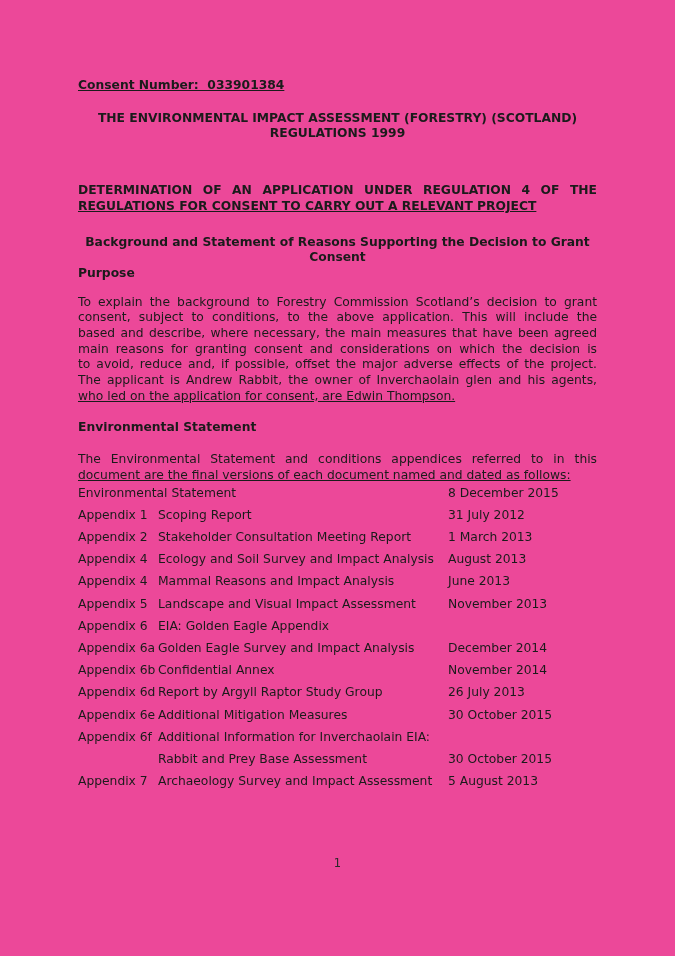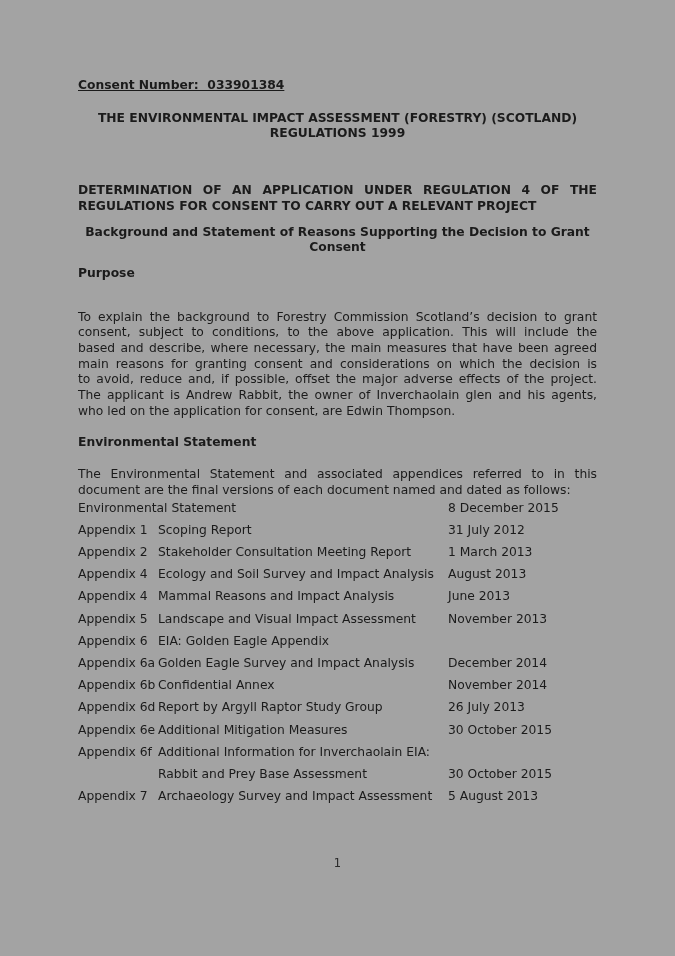--- a/index.html
+++ b/index.html
@@ -6,49 +6,50 @@
     margin: 0;
     padding: 0;
     background: #ffffff;
   }
   .page {
     position: relative;
     width: 675px;
     height: 956px;
     box-sizing: border-box;
     padding: 78px 78px 0 78px;
-    background: #a3a3a3;
+    background: #ec4899;
     font-family: "DejaVu Sans", sans-serif;
     font-size: 12.3px;
     line-height: 15.7px;
     color: #1b1b1b;
     overflow: hidden;
   }
   .consent {
     font-weight: bold;
     text-decoration: underline;
     white-space: pre;
   }
   .act-title    { margin-top: 17px; font-weight: bold; }
   .det          { margin-top: 41px; font-weight: bold; }
-  .subtitle     { margin-top: 10px; font-weight: bold; }
-  .purpose-h    { margin-top: 10px; font-weight: bold; }
-  .para         { margin-top: 28px; }
+  .subtitle     { margin-top: 20px; font-weight: bold; }
+  .purpose-h    { font-weight: bold; }
+  .para         { margin-top: 13px; }
   .es-h         { margin-top: 15px; font-weight: bold; }
   .intro        { margin-top: 17px; }
   .doc-table    { margin-top: 2px; }
 
   
   .jline {
     text-align: justify;
     text-align-last: justify;
   }
   .jline.last {
     text-align: justify;
     text-align-last: left;
+    text-decoration: underline;
   }
   .cline { text-align: center; }
   .pline { text-align: center; }
 
   .doc-row {
     display: flex;
     margin-bottom: 6.5px;
     line-height: 15.7px;
   }
   .doc-row .c1 {
@@ -106,21 +107,21 @@
       <div class="jline">based and describe, where necessary, the main measures that have been agreed</div>
       <div class="jline">main reasons for granting consent and considerations on which the decision is</div>
       <div class="jline">to avoid, reduce and, if possible, offset the major adverse effects of the project.</div>
       <div class="jline">The applicant is Andrew Rabbit, the owner of Inverchaolain glen and his agents,</div>
       <div class="jline last">who led on the application for consent, are Edwin Thompson.</div>
     </div>
 
   <div class="es-h">Environmental Statement</div>
 
   <div class="intro">
-      <div class="jline">The Environmental Statement and associated appendices referred to in this</div>
+      <div class="jline">The Environmental Statement and conditions appendices referred to in this</div>
       <div class="jline last">document are the final versions of each document named and dated as follows:</div>
     </div>
 
   <div class="doc-table">
       <div class="doc-row">
         <span class="c1">Environmental Statement</span>
         <span class="c2"></span>
         <span class="c3">8 December 2015</span>
       </div>
       <div class="doc-row">

